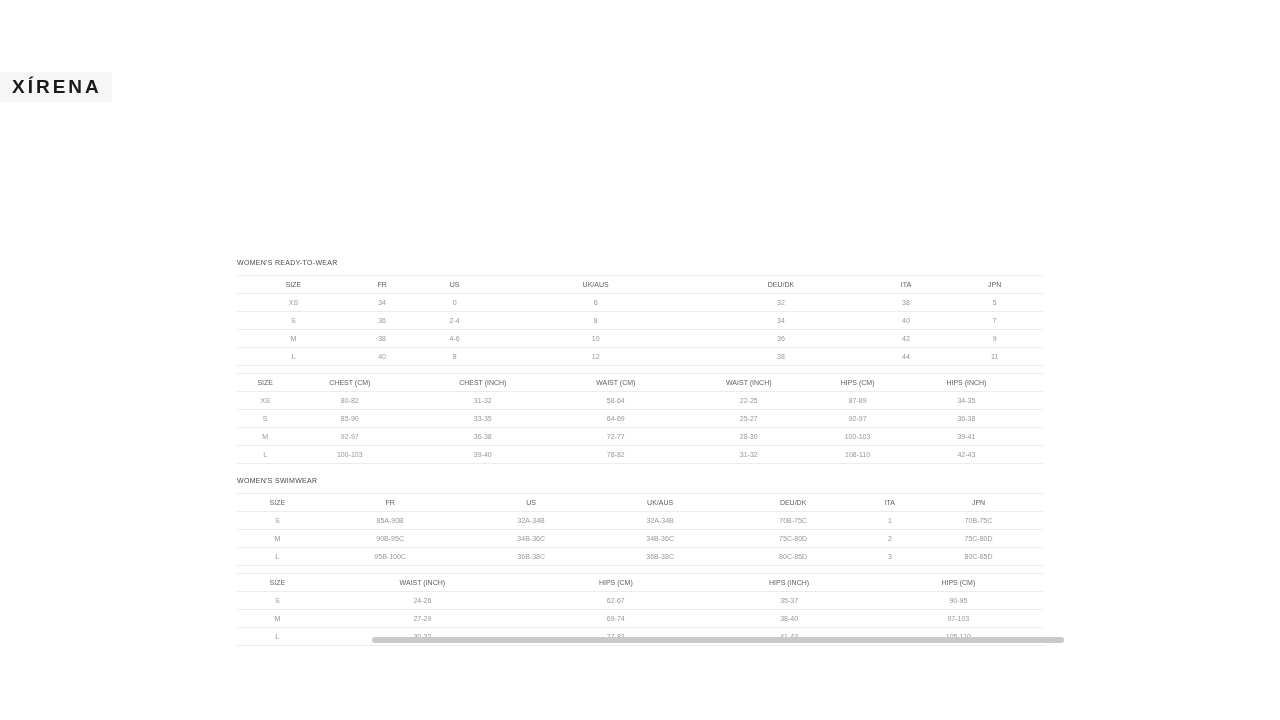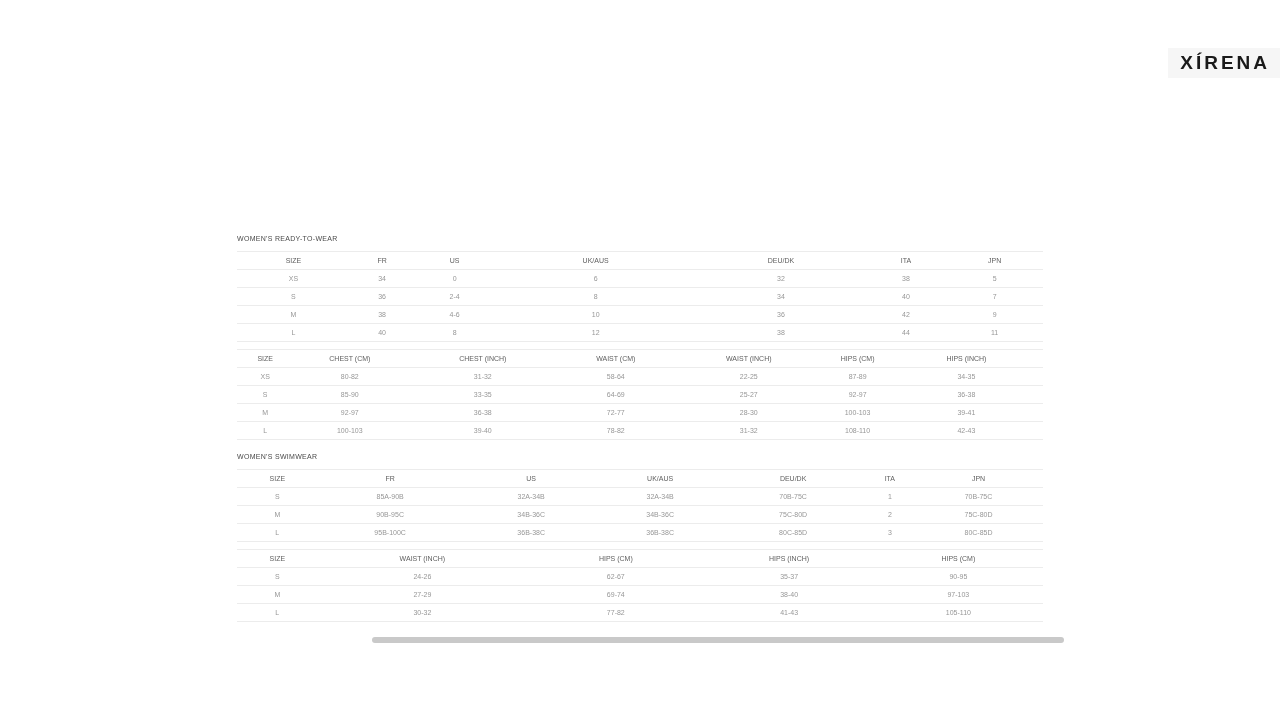--- a/index.html
+++ b/index.html
@@ -4,21 +4,21 @@
 <style>
   * { margin: 0; padding: 0; box-sizing: border-box; }
   html, body {
     width: 1280px; height: 720px;
     background: #ffffff;
     font-family: "Liberation Sans", sans-serif;
     overflow: hidden;
   }
   .page { position: relative; width: 1280px; height: 720px; background: #ffffff; }
 
-  .logo-wrap { text-align: right; padding-top: 48px; }
+  .logo-wrap { text-align: left; padding-top: 72px; }
   .logo {
     display: inline-block;
     background: #f6f6f6;
     color: #1a1a1a;
     font-weight: bold;
     font-size: 19px;
     letter-spacing: 3px;
     line-height: 1;
     padding: 5px 10px 6px 12px;
   }

